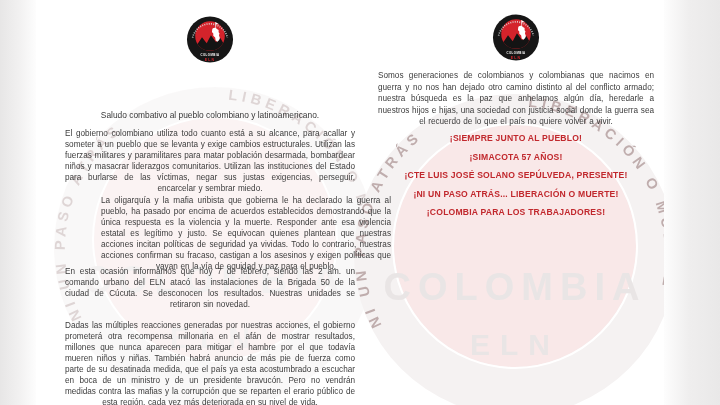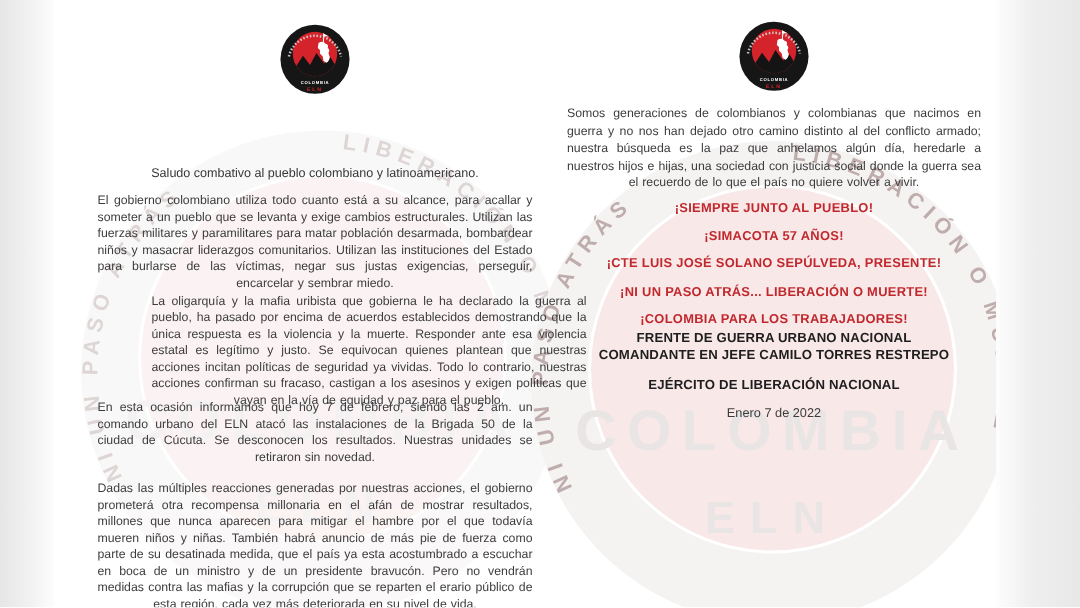--- a/index.html
+++ b/index.html
@@ -130,23 +130,17 @@
     <p class="abs body intro">Somos generaciones de colombianos y colombianas que nacimos en guerra y no nos han dejado otro camino distinto al del conflicto armado; nuestra búsqueda es la paz que anhelamos algún día, heredarle a nuestros hijos e hijas, una sociedad con justicia social donde la guerra sea el recuerdo de lo que el país no quiere volver a vivir.</p>
 
     <div class="abs slogans">
       <div class="slogan">¡SIEMPRE JUNTO AL PUEBLO!</div>
       <div class="slogan">¡SIMACOTA 57 AÑOS!</div>
       <div class="slogan">¡CTE LUIS JOSÉ SOLANO SEPÚLVEDA, PRESENTE!</div>
       <div class="slogan">¡NI UN PASO ATRÁS... LIBERACIÓN O MUERTE!</div>
       <div class="slogan">¡COLOMBIA PARA LOS TRABAJADORES!</div>
     </div>
 
-    <div class="abs sig">
-      <div class="sig-bold">FRENTE DE GUERRA URBANO NACIONAL</div>
-      <div class="sig-bold">COMANDANTE EN JEFE CAMILO TORRES RESTREPO</div>
-      <div class="sig-bold org">EJÉRCITO DE LIBERACIÓN NACIONAL</div>
-      <div class="sig-date">Enero 7 de 2022</div>
-    </div>
   </div>
 
   <div class="band band-left"></div>
   <div class="band band-right"></div>
 </div>
 
 </body></html>

